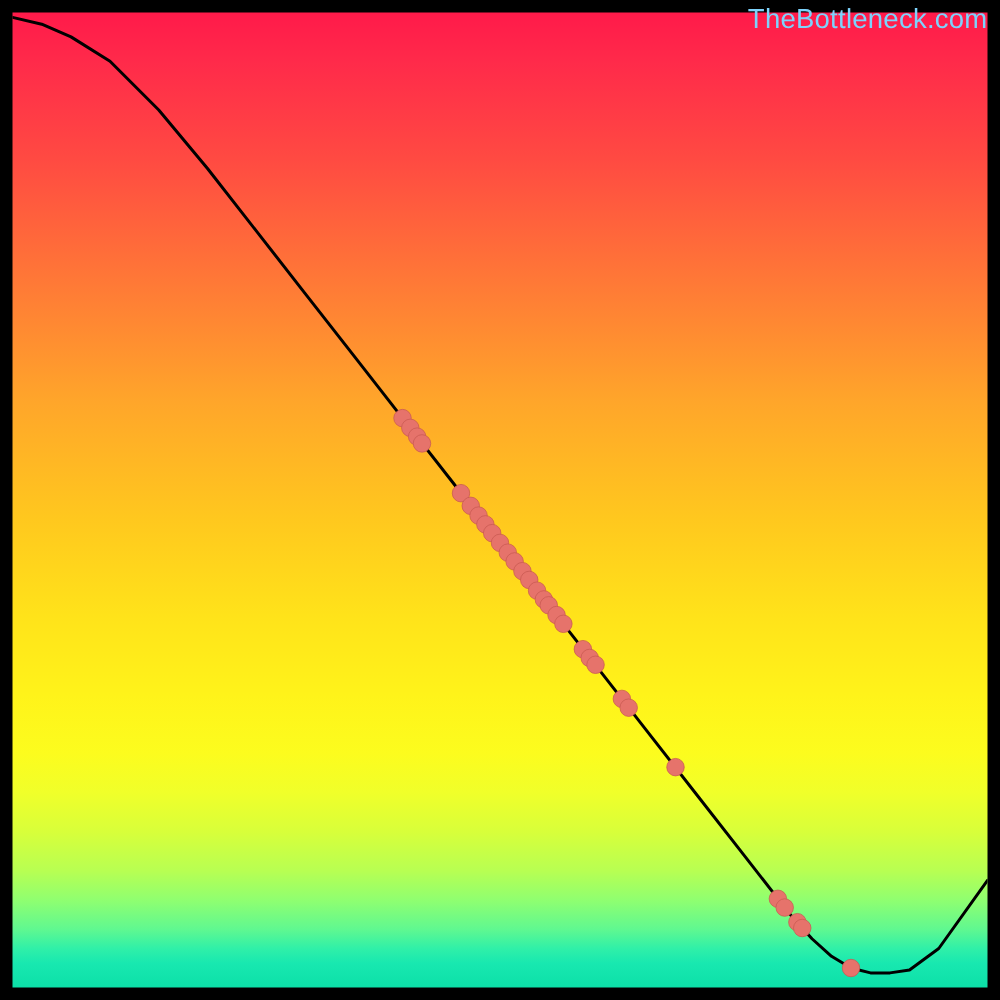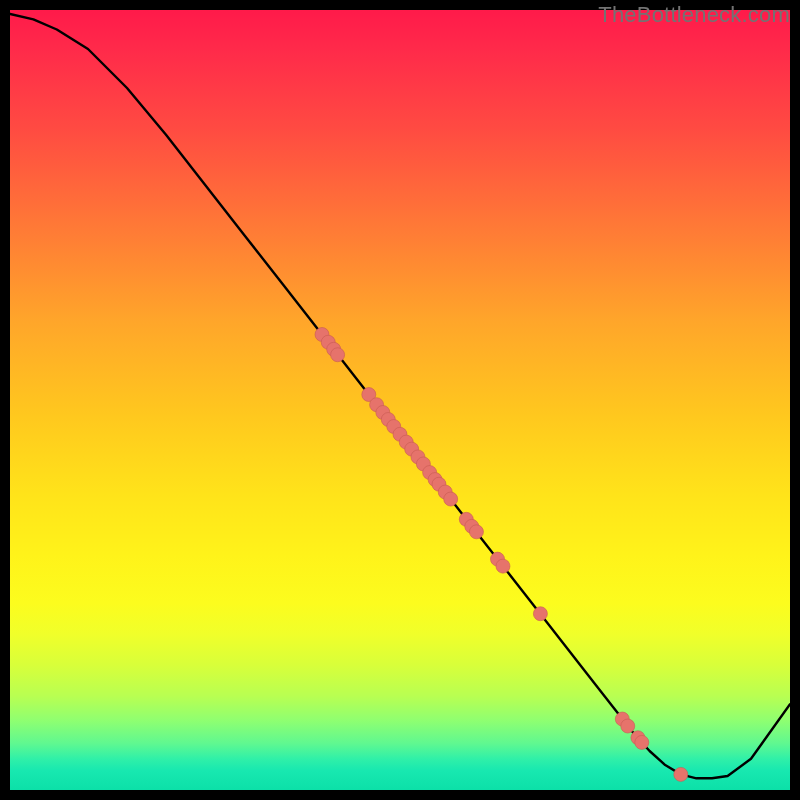--- a/index.html
+++ b/index.html
@@ -48,21 +48,21 @@
     top: 0;
     width: 100%;
     height: 100%;
   }
   .watermark {
     position: absolute;
     top: 2px;
     right: 10px;
     font-size: 22px;
     font-weight: 400;
-    color: #737373;
+    color: #7dd3fc;
     letter-spacing: 0.2px;
     font-family: Arial, Helvetica, sans-serif;
   }
 </style>
 </head>
 <body>
 
 <div class="chart-container">
   <div class="plot-area">
     <svg class="plot-svg" viewBox="0 0 780 780" preserveAspectRatio="none">

